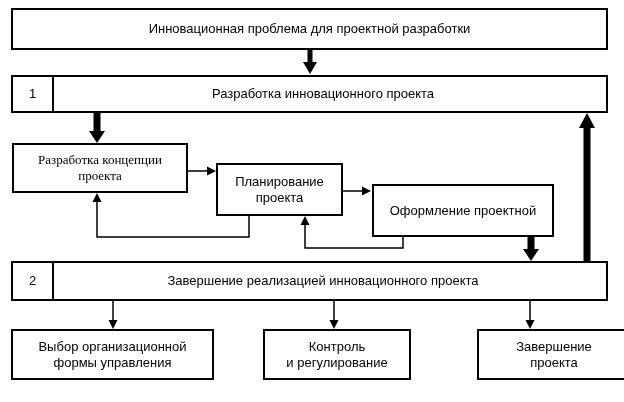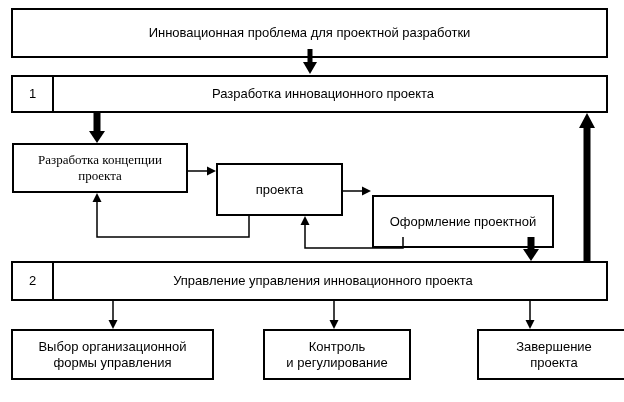--- a/index.html
+++ b/index.html
@@ -77,49 +77,50 @@
   }
   .line-span {
     display: block;
   }
 </style>
 </head>
 <body>
 
 <div class="canvas">
 
-  <div class="box" style="left:11px; top:8px; width:597px; height:50px;align-items:center;">
+  <div class="box" style="left:11px; top:8px; width:597px; height:42px;align-items:center;">
     <span>Инновационная проблема для проектной разработки</span>
   </div>
 
   <div class="box banner" style="left:11px; top:75px; width:597px; height:38px;">
     <div class="num-cell">
       <span>1</span>
     </div>
     <div class="banner-label">Разработка инновационного проекта</div>
   </div>
 
   <div class="box" style="left:12px; top:143px; width:176px; height:50px;font-family:Liberation Serif, serif;">
     <span class="line-span">Разработка концепции</span>
     <span class="line-span">проекта</span>
   </div>
 
   <div class="box" style="left:216px; top:163px; width:127px; height:53px;">
+    <span class="line-span">Планирование</span>
     <span class="line-span">проекта</span>
   </div>
 
-  <div class="box" style="left:372px; top:195px; width:182px; height:53px;">
+  <div class="box" style="left:372px; top:184px; width:182px; height:53px;">
     <span class="line-span">Оформление проектной</span>
   </div>
 
   <div class="box banner" style="left:11px; top:261px; width:597px; height:40px;">
     <div class="num-cell">
       <span>2</span>
     </div>
-    <div class="banner-label">Управление управления инновационного проекта</div>
+    <div class="banner-label">Завершение реализацией инновационного проекта</div>
   </div>
 
   <div class="box" style="left:263px; top:329px; width:148px; height:51px;">
     <span class="line-span">Контроль</span>
     <span class="line-span">и регулирование</span>
   </div>
 
   <div class="box" style="left:11px; top:329px; width:203px; height:51px;">
     <span class="line-span">Выбор организационной</span>
     <span class="line-span">формы управления</span>

